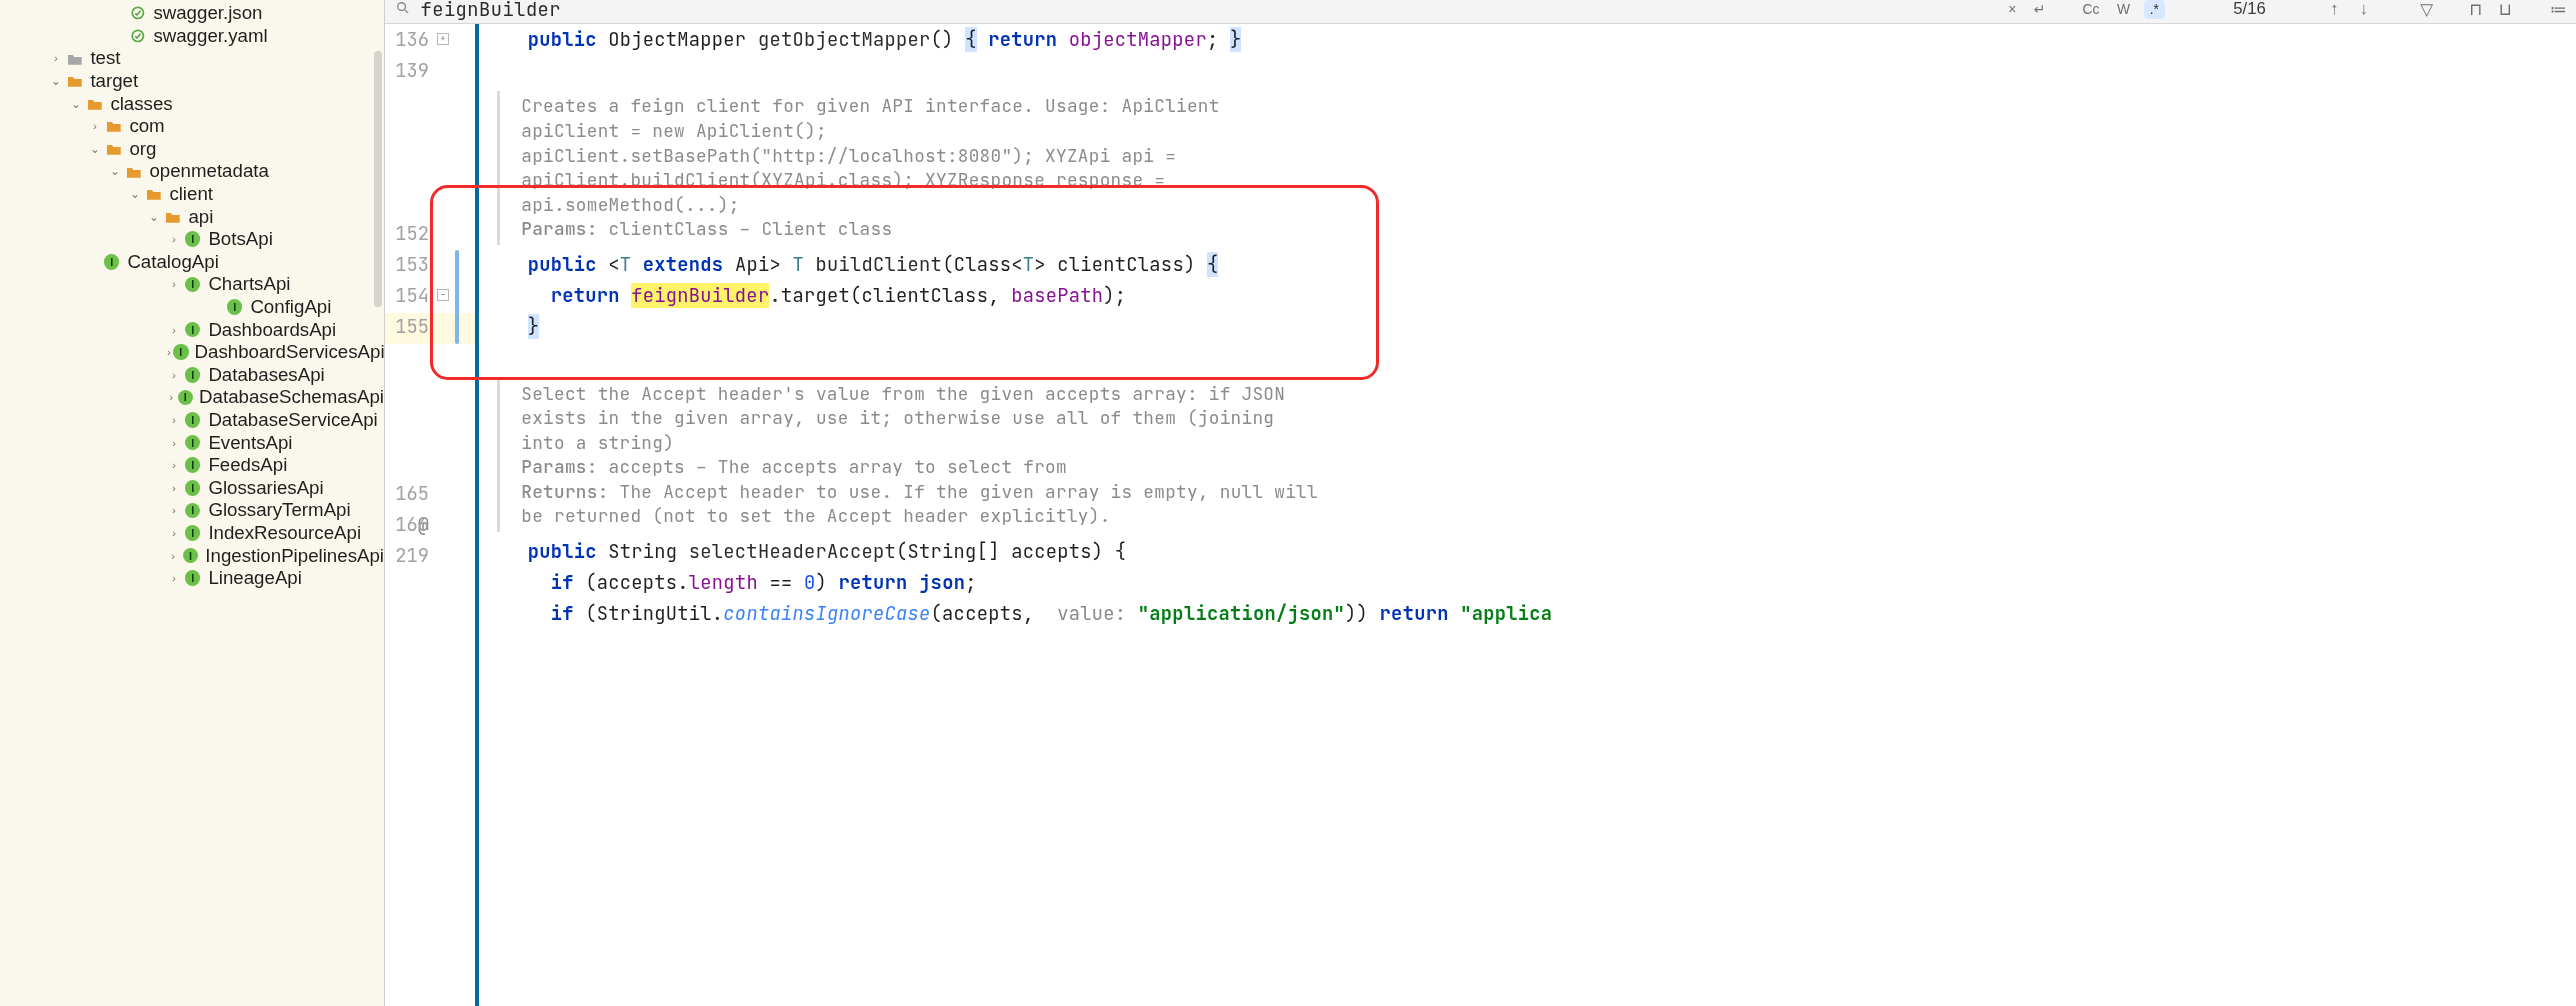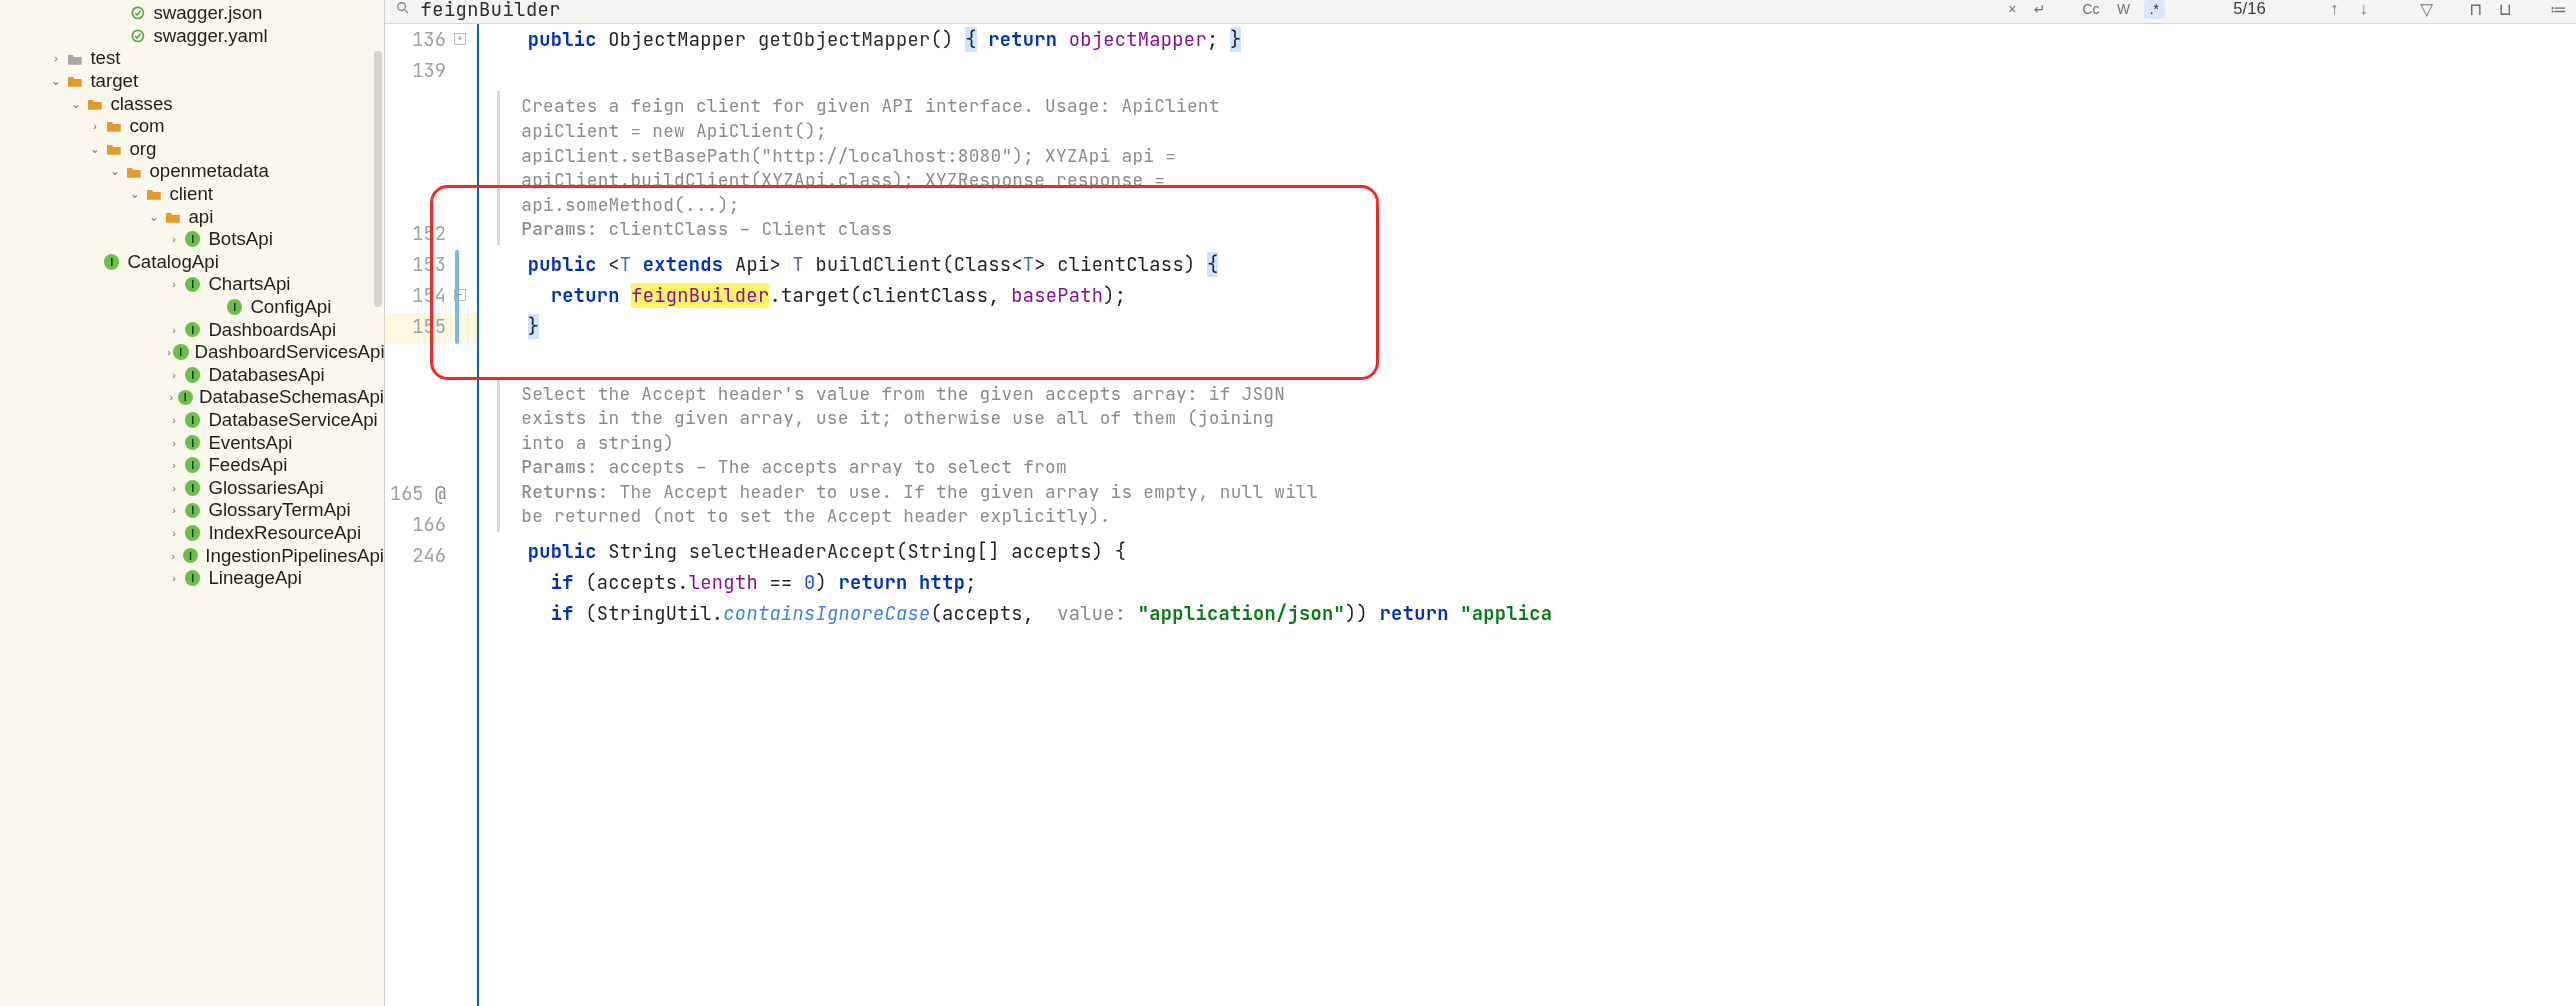--- a/index.html
+++ b/index.html
@@ -113,24 +113,24 @@
   .code-wrap {
     display: flex;
     flex: 1;
     min-height: 0;
     position: relative;
   }
   .gutter {
     width: 94px;
     min-width: 94px;
     background: #fff;
-    border-right: 2px solid #0369a1;
+    border-right: 4px solid #0369a1;
     color: #a2a2a2;
     text-align: right;
-    padding-right: 31px;
+    padding-right: 46px;
     font-family: "JetBrains Mono", monospace;
     position: relative;
   }
   .gutter .g-line {
     height: 31px;
     line-height: 31px;
     position: relative;
   }
   .gutter .fold {
     position: absolute;
@@ -466,21 +466,21 @@
         <div class="g-line"><span>136</span><span class="fold">+</span></div>
         <div class="g-line"><span>139</span></div>
         <div style="height:132px"></div>
         <div class="g-line"><span>152</span></div>
         <div class="g-line"><span>153</span></div>
         <div class="g-line"><span>154</span><span class="fold">–</span></div>
         <div class="g-line"><span>155</span></div>
         <div style="height:136px"></div>
         <div class="g-line"><span>165</span> <span class="at">@</span></div>
         <div class="g-line"><span>166</span></div>
-        <div class="g-line"><span>246</span></div>
+        <div class="g-line"><span>219</span></div>
       </div>
 
       <div class="code">
         <div class="hl-row" style="top:289px;height:31px"></div>
         <div class="change-marker" style="top:226px;height:94px"></div>
 
         <div class="c-line">  <span class="kw">public</span> <span class="ident">ObjectMapper</span> <span class="func">getObjectMapper</span><span class="pun">()</span> <span class="sel pun">{</span> <span class="kw">return</span> <span class="field">objectMapper</span><span class="pun">;</span> <span class="sel pun">}</span></div>
 
         <div class="c-line"></div>
 
@@ -498,21 +498,21 @@
         <div class="c-line"></div>
 
         <div class="doc" style="margin-top:5.9px; margin-bottom:3.9px; max-width:826px;">
           <div>Select the Accept header's value from the given accepts array: if JSON exists in the given array, use it; otherwise use all of them (joining into a string)</div>
           <div><span class="lbl">Params:</span> <span>accepts – The accepts array to select from</span></div>
           <div><span class="lbl">Returns:</span> <span>The Accept header to use. If the given array is empty, null will be returned (not to set the Accept header explicitly).</span></div>
         </div>
 
         <div class="c-line">  <span class="kw">public</span> <span class="ident">String</span> <span class="func">selectHeaderAccept</span><span class="pun">(String[] accepts)</span> <span class="pun">{</span></div>
 
-        <div class="c-line">    <span class="kw">if</span> <span class="pun">(accepts.</span><span class="field">length</span><span class="pun"> == </span><span class="num">0</span><span class="pun">) </span><span class="kw">return</span> <span class="kw">http</span><span class="pun">;</span></div>
+        <div class="c-line">    <span class="kw">if</span> <span class="pun">(accepts.</span><span class="field">length</span><span class="pun"> == </span><span class="num">0</span><span class="pun">) </span><span class="kw">return</span> <span class="kw">json</span><span class="pun">;</span></div>
 
         <div class="c-line">    <span class="kw">if</span> <span class="pun">(StringUtil.</span><span class="funcIt">containsIgnoreCase</span><span class="pun">(accepts, </span><span class="hint"> value:</span> <span class="str">"application/json"</span><span class="pun">)) </span><span class="kw">return</span> <span class="str">"applica</span></div>
 
         <div class="red-box" style="left:-49px; top:161px; width:949px; height:195px;"></div>
       </div>
 
     </div>
   </div>
 
 </div>

